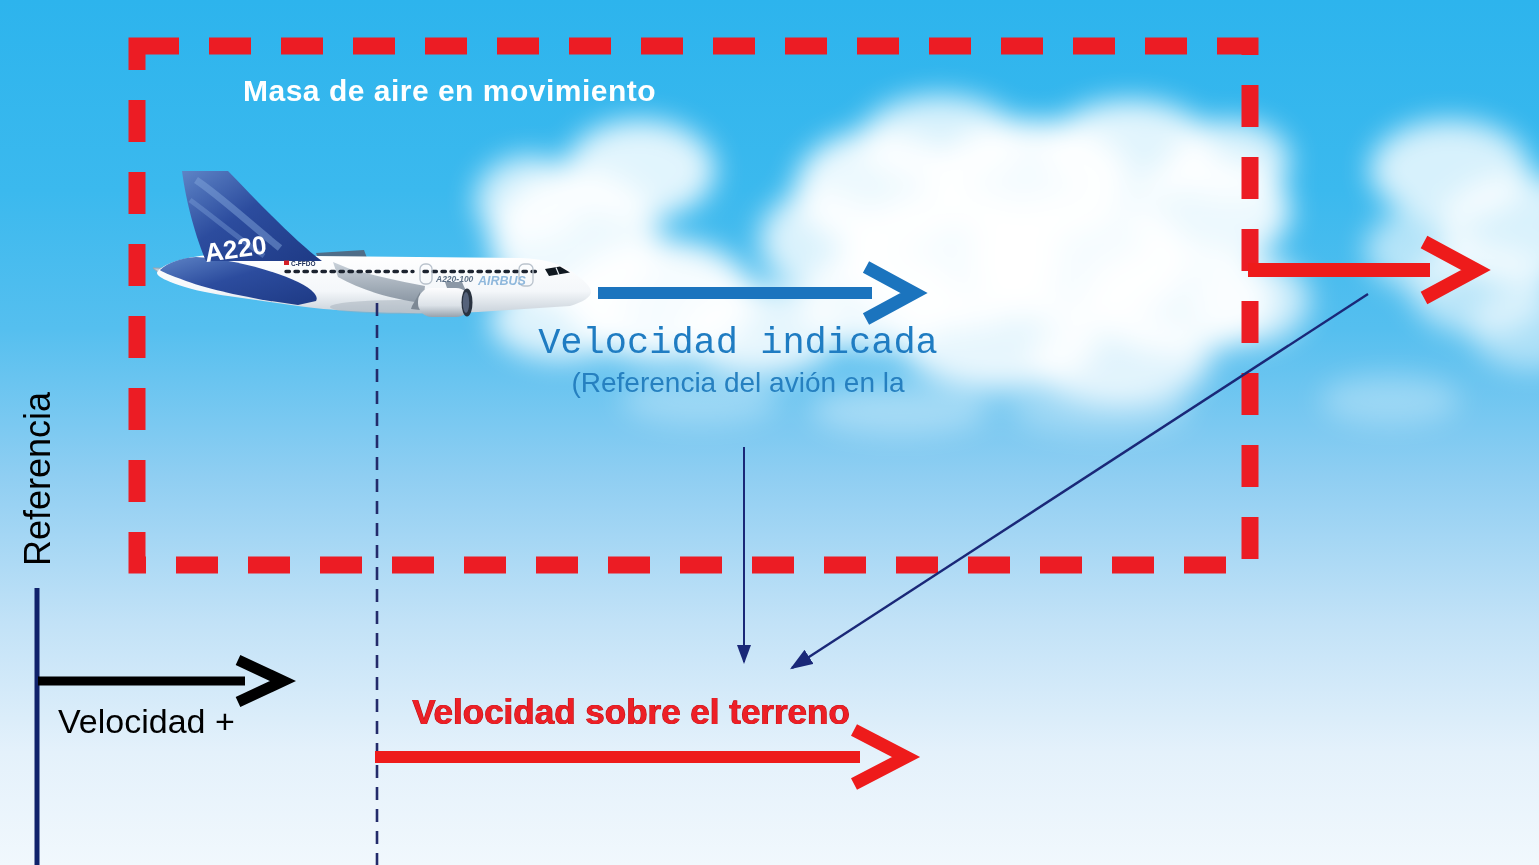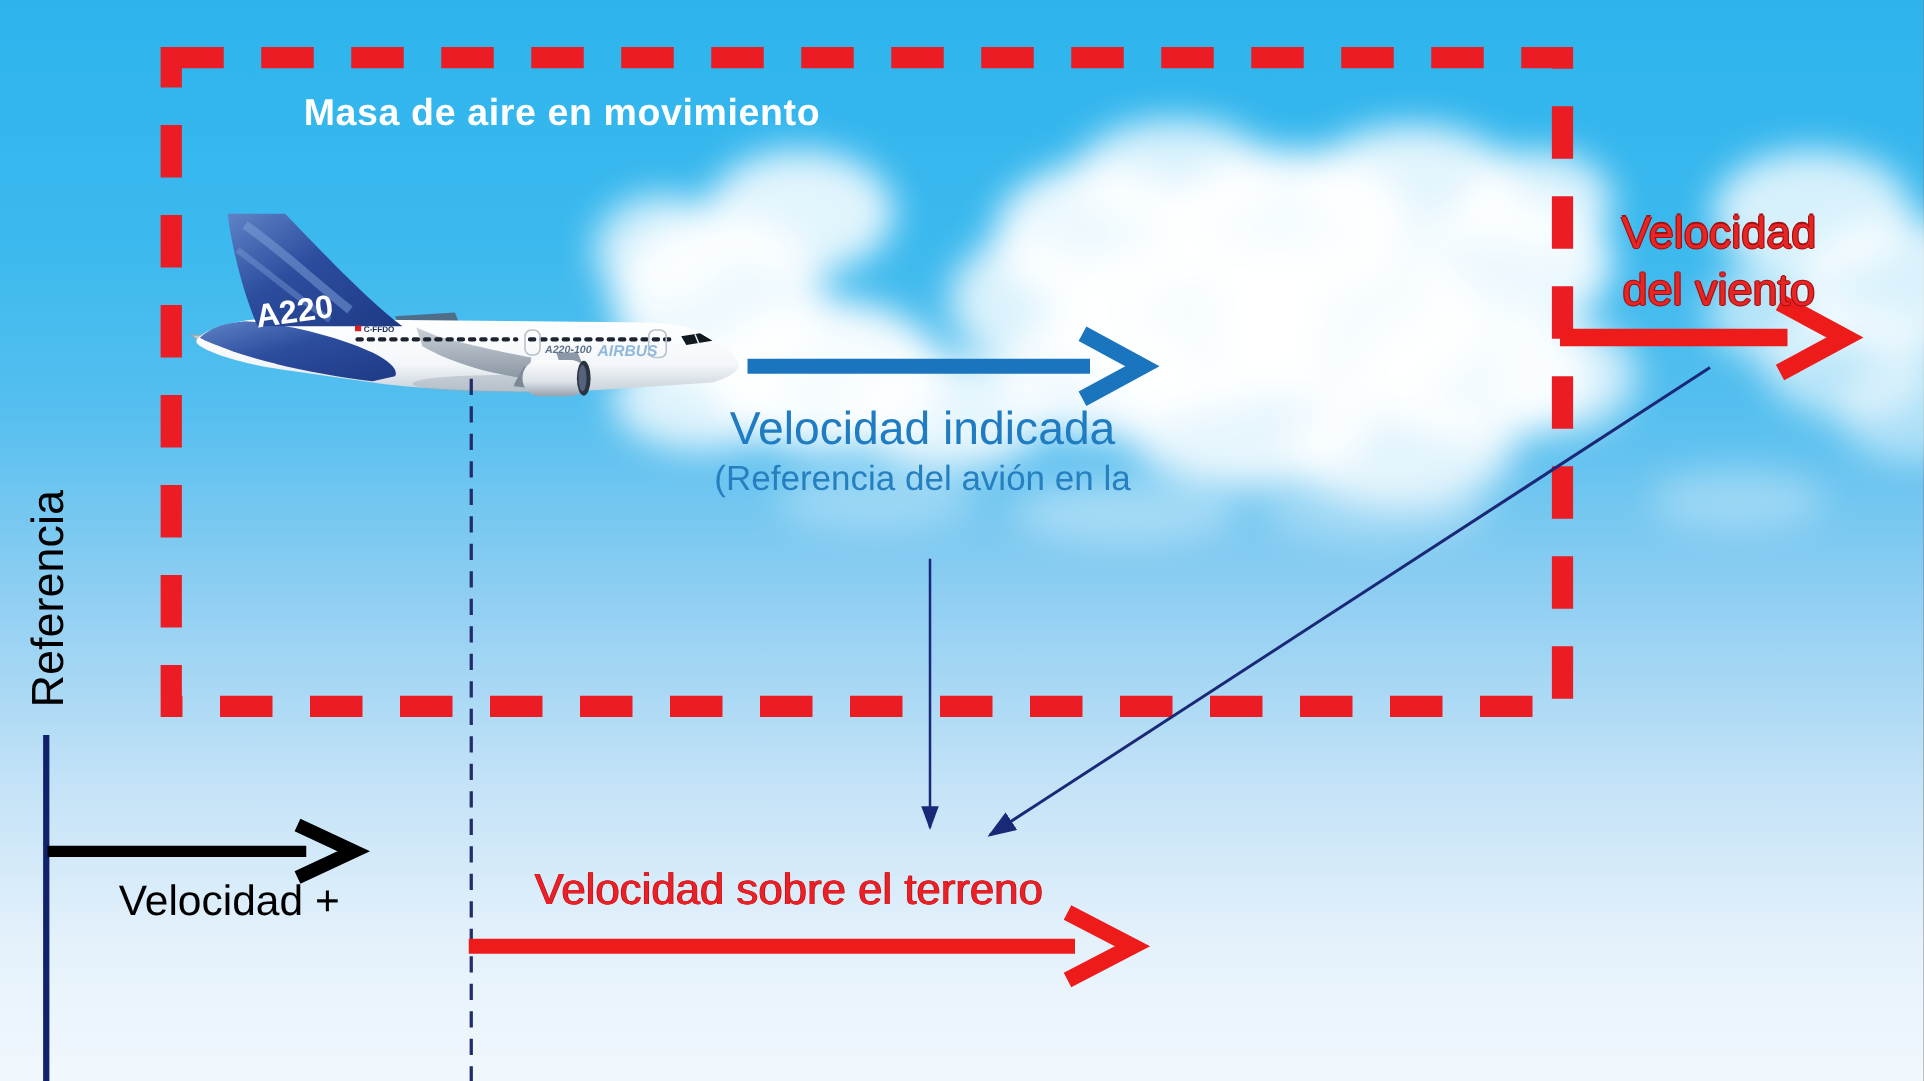--- a/index.html
+++ b/index.html
@@ -14,38 +14,39 @@
   }
   .stage svg{position:absolute;left:0;top:0;}
   .lbl{position:absolute;white-space:nowrap;}
   .masa{
     left:197px;top:74px;
     font-size:30px;font-weight:bold;color:#FFFFFF;
     letter-spacing:.5px;
     margin-left:46px;
   }
   .ind-block{left:498px;top:322px;width:480px;text-align:center;color:#1F7CC2;}
-  .ind-title{font-size:37px;line-height:42px;}
+  .ind-title{font-size:37px;line-height:42px;font-family:Liberation Mono, monospace;}
   .ind-sub{font-size:28px;line-height:38px;color:#2680C0;}
   .wind-block{
     left:1262px;top:163px;width:226px;text-align:center;
     font-size:36px;line-height:46px;color:#E82525;
     text-shadow:1px 0 #a01212,-1px 0 #a01212,0 1px #a01212,0 -1px #a01212;
   }
   .ground{
     left:396px;top:692px;width:470px;text-align:center;
     font-size:35px;color:#ED1F26;
     text-shadow:0.5px 0 #b01414,-0.5px 0 #b01414;
+    font-weight:bold;
   }
   .referencia{
     left:-72px;top:458px;width:220px;height:42px;text-align:center;
     font-size:36px;color:#000000;
     transform:rotate(-90deg);
   }
-  .velplus{left:58px;top:702px;font-size:34px;color:#000000;margin-left:37px;}
+  .velplus{left:58px;top:702px;font-size:34px;color:#000000;}
 </style>
 </head>
 <body>
 
 <div class="stage">
 
   <svg width="1539" height="865" viewBox="0 0 1539 865">
     <defs>
       <filter id="cloudblur" x="-40%" y="-40%" width="180%" height="180%">
         <feGaussianBlur stdDeviation="14"></feGaussianBlur>
@@ -205,24 +206,20 @@
     <line x1="1368" y1="294" x2="792" y2="668" stroke="#1A2878" stroke-width="2.4" marker-end="url(#mNavy)"></line>
   </svg>
 
   <div class="lbl masa">Masa de aire en movimiento</div>
 
   <div class="lbl ind-block">
     <div class="ind-title">Velocidad indicada</div>
     <div class="ind-sub">(Referencia del avión en la</div>
   </div>
 
-  <div class="lbl wind-block">
-    <div>Velocidad</div>
-    <div>del viento</div>
-  </div>
 
   <div class="lbl ground">Velocidad sobre el terreno</div>
 
   <div class="lbl referencia">Referencia</div>
 
   <div class="lbl velplus">Velocidad +</div>
 
 </div>
 
 </body></html>

